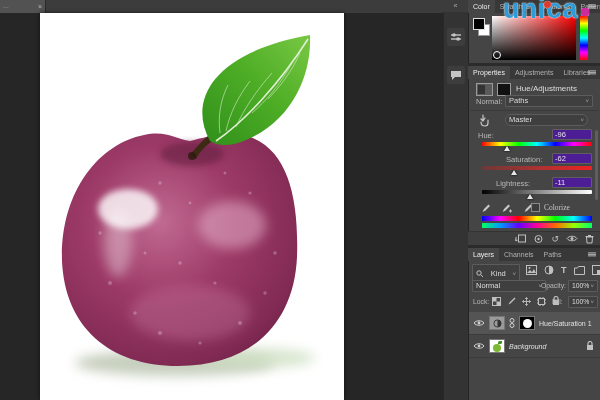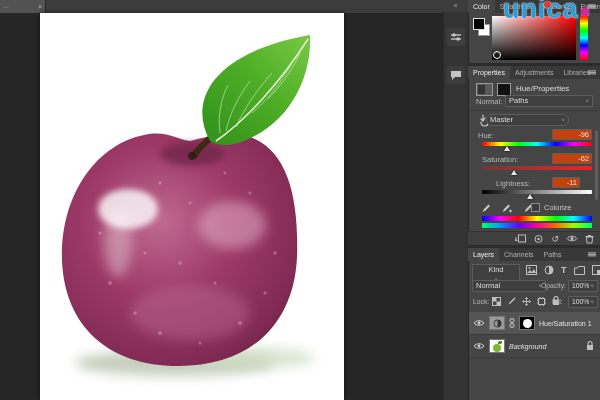--- a/index.html
+++ b/index.html
@@ -20,21 +20,21 @@
   
   .panels{left:468px;top:0;width:132px;height:400px;background:#454545;border-left:1px solid #242424;}
   .tabbar{height:13px;background:#383838;display:flex;align-items:stretch;color:#b0b0b0;font-size:7px;position:relative;}
   .tab{padding:0 5px;line-height:13px;}
   .tab.active{background:#454545;color:#ececec;}
   .menu-icon{position:absolute;right:4px;top:4px;width:8px;height:1.5px;background:#b5b5b5;box-shadow:0 3px 0 #b5b5b5, 0 6px 0 #b5b5b5;transform:scaleY(.5);}
   .gap{background:#2b2b2b;}
   label.small{color:#b8b8b8;font-size:7.5px;}
   .dd{background:#3f3f3f;border:1px solid #5c5c5c;color:#dcdcdc;font-size:7.5px;line-height:10px;padding:0 3px;box-sizing:border-box;display:flex;justify-content:space-between;align-items:center;border-radius:1px;}
   .caret{color:#aaa;font-size:6px;}
-  .valbox{background:#c2410c;border:1px solid #5f5f5f;color:#e2e2e2;font-size:7.5px;line-height:9px;text-align:right;padding:0 2px;box-sizing:border-box;border-radius:1px;}
+  .valbox{background:#4c1d95;border:1px solid #5f5f5f;color:#e2e2e2;font-size:7.5px;line-height:9px;padding:0 2px;box-sizing:border-box;border-radius:1px;}
   .track{height:4px;border-radius:1px;}
   .sthumb{width:0;height:0;border-left:3px solid transparent;border-right:3px solid transparent;border-bottom:5px solid #e8e8e8;position:absolute;top:4px;filter:drop-shadow(0 0 1px #000);}
   .hue-grad{background:linear-gradient(90deg,#f00,#ff0,#0f0,#0ff,#00f,#f0f,#f00);}
   .sat-grad{background:linear-gradient(90deg,#6e3737,#a33,#e22);}
   .light-grad{background:linear-gradient(90deg,#000,#888,#fff);}
   .spec1{background:linear-gradient(90deg,hsl(240,100%,50%),hsl(300,100%,50%),hsl(0,100%,50%),hsl(60,100%,50%),hsl(120,100%,50%),hsl(180,100%,50%),hsl(240,100%,50%));}
   .spec2{background:linear-gradient(90deg,hsl(144,100%,50%),hsl(204,100%,50%),hsl(264,100%,50%),hsl(324,100%,50%),hsl(24,100%,50%),hsl(84,100%,50%),hsl(144,100%,50%));}
   .pfooter{background:#3f3f3f;border-top:1px solid #333;display:flex;justify-content:flex-end;align-items:center;gap:7px;padding-right:6px;box-sizing:border-box;}
   .layer-row{display:flex;align-items:center;color:#e0e0e0;font-size:7px;gap:4px;padding-left:4px;box-sizing:border-box;border-bottom:1px solid #3c3c3c;}
   .thumb{width:16px;height:14px;border:1px solid #777;box-sizing:border-box;}
@@ -176,74 +176,74 @@
     <div class="tab">Adjustments</div>
     <div class="tab">Libraries</div>
     <div class="menu-icon"></div>
   </div>
 </div>
 
 <div class="abs" style="left:476px;top:83px;width:15px;height:11px;border:1px solid #9a9a9a;background:#5a5a5a;">
   <div style="width:7px;height:9px;margin:1px;background:#333;"></div>
 </div>
 <div class="abs" style="left:497px;top:83px;width:12px;height:11px;background:#111;border:1px solid #9a9a9a;"></div>
-<div class="abs" style="left:516px;top:84px;color:#dedede;font-size:8px;">Hue/Properties</div>
+<div class="abs" style="left:516px;top:84px;color:#dedede;font-size:8px;">Hue/Adjustments</div>
 
 <label class="abs small" style="left:476px;top:97px;">Normal:</label>
 <div class="abs dd" style="left:505px;top:95px;width:88px;height:12px;">
   <span>Paths</span>
     <span class="caret">˅</span>
 </div>
 <div class="abs" style="left:470px;top:110px;width:128px;height:1px;background:#3a3a3a;"></div>
 
 <div class="abs" style="left:478px;top:113px;">
   <svg width="13" height="13" viewBox="0 0 13 13">
     <path d="M5,1 v6 M5,7 l-2,-2 M5,7 l2,-3 M3,8 c0,3 2,4 4,4 c2,0 3,-1 3,-3 l0,-3" stroke="#c8c8c8" stroke-width="1.2" fill="none" stroke-linecap="round"></path>
   </svg>
 </div>
-<div class="abs dd" style="left:486px;top:114px;width:83px;height:12px;border-radius:6px;">
+<div class="abs dd" style="left:505px;top:114px;width:83px;height:12px;border-radius:6px;">
   <span>Master</span>
     <span class="caret">˅</span>
 </div>
 
 <label class="abs small" style="left:478px;top:131px;">Hue:</label>
 <div class="abs valbox" style="left:552px;top:129px;width:40px;height:11px;">-96</div>
 <div class="abs" style="left:482px;top:142px;width:110px;height:10px;">
   <div class="track hue-grad" style="width:110px;"></div>
   <div class="sthumb" style="left: calc(23% - 3px);"></div>
 </div>
 
-<label class="abs small" style="left:482px;top:155px;">Saturation:</label>
+<label class="abs small" style="left:506px;top:155px;">Saturation:</label>
 <div class="abs valbox" style="left:552px;top:153px;width:40px;height:11px;">-62</div>
 <div class="abs" style="left:482px;top:166px;width:110px;height:10px;">
   <div class="track sat-grad" style="width:110px;"></div>
   <div class="sthumb" style="left: calc(29% - 3px);"></div>
 </div>
 
 <label class="abs small" style="left:496px;top:179px;">Lightness:</label>
-<div class="abs valbox" style="left:552px;top:177px;width:28px;height:11px;">-11</div>
+<div class="abs valbox" style="left:552px;top:177px;width:40px;height:11px;">-11</div>
 <div class="abs" style="left:482px;top:190px;width:110px;height:10px;">
   <div class="track light-grad" style="width:110px;"></div>
   <div class="sthumb" style="left: calc(44% - 3px);"></div>
 </div>
 
 <div class="abs" style="left:480px;top:203px;display:flex;gap:10px;">
   <svg width="10" height="11" viewBox="0 0 10 11">
       <path d="M8.5,1.5 l-4.5,4.5 l-1.5,3 l3,-1.5 l4.5,-4.5 z" fill="#c8c8c8"></path>
     </svg>
   <svg width="12" height="11" viewBox="0 0 12 11">
       <path d="M8.5,1.5 l-4.5,4.5 l-1.5,3 l3,-1.5 l4.5,-4.5 z" fill="#c8c8c8"></path>
       <path d="M9,8 h3 M10.5,6.5 v3" stroke="#c8c8c8" stroke-width="1"></path>
     </svg>
   <svg width="12" height="11" viewBox="0 0 12 11">
       <path d="M8.5,1.5 l-4.5,4.5 l-1.5,3 l3,-1.5 l4.5,-4.5 z" fill="#c8c8c8"></path>
       <path d="M9,8 h3" stroke="#c8c8c8" stroke-width="1"></path>
     </svg>
 </div>
-<div class="abs" style="left:531px;top:203px;display:flex;align-items:center;gap:4px;">
+<div class="abs" style="left:531px;top:203px;display:flex;align-items:center;gap:4px;font-family:Liberation Serif, serif;">
   <span class="cbox"></span>
   <span class="small" style="color:#c8c8c8;font-size:7.5px;">Colorize</span>
 </div>
 
 <div class="abs spec1" style="left:482px;top:216px;width:110px;height:5px;"></div>
 <div class="abs spec2" style="left:482px;top:223px;width:110px;height:5px;"></div>
 
 <div class="abs" style="left:595px;top:130px;width:3px;height:70px;background:#5f5f5f;border-radius:2px;"></div>
 
 <div class="abs pfooter" style="left:468px;top:231px;width:132px;height:14px;">
@@ -270,21 +270,21 @@
 
 <div class="abs" style="left:468px;top:248px;width:132px;">
   <div class="tabbar">
     <div class="tab active">Layers</div>
     <div class="tab">Channels</div>
     <div class="tab">Paths</div>
     <div class="menu-icon"></div>
   </div>
 </div>
 
-<div class="abs dd" style="left:472px;top:264px;width:48px;height:20px;flex-direction:column;">
+<div class="abs dd" style="left:472px;top:264px;width:48px;height:20px;">
   <svg width="8" height="8" viewBox="0 0 8 8">
       <circle cx="3" cy="3" r="2.2" fill="none" stroke="#c0c0c0"></circle>
       <line x1="4.8" y1="4.8" x2="7" y2="7" stroke="#c0c0c0"></line>
     </svg>
   <span>Kind</span>
     <span class="caret">˅</span>
 </div>
 <div class="abs" style="left:526px;top:265px;display:flex;gap:7px;align-items:center;">
   <svg width="11" height="10" viewBox="0 0 11 10">
       <rect x="0.5" y="0.5" width="10" height="9" fill="none" stroke="#c0c0c0"></rect>

